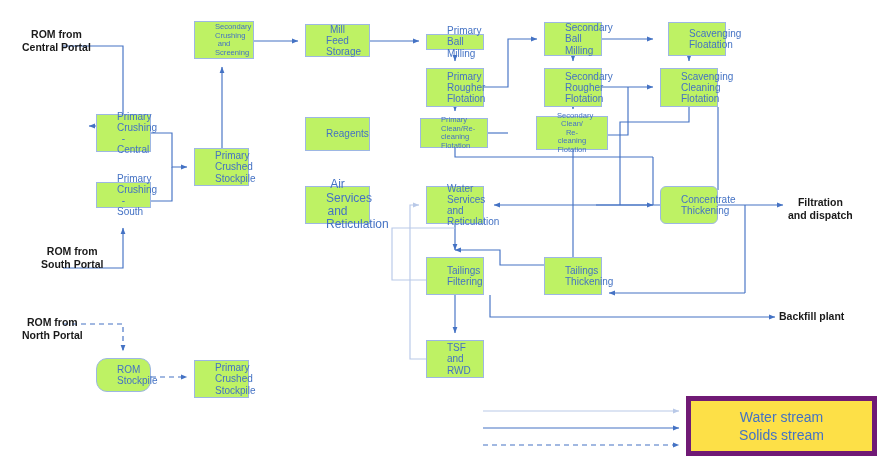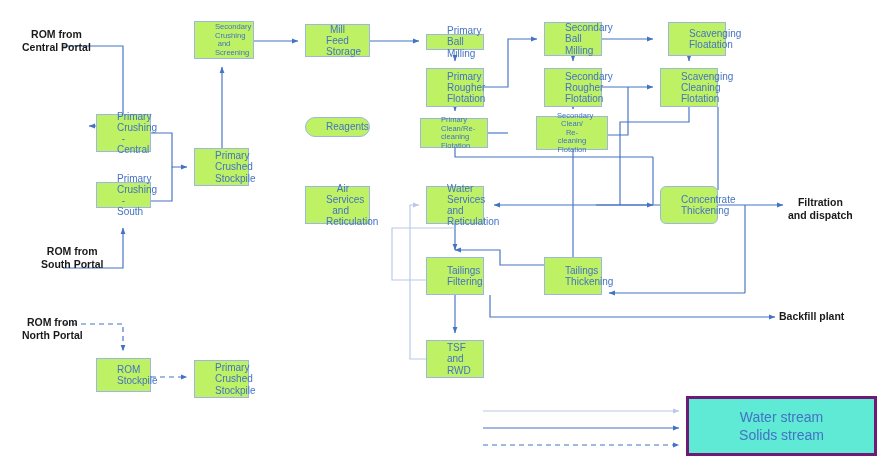--- a/index.html
+++ b/index.html
@@ -25,38 +25,38 @@
     display:flex;
     align-items:center;
     justify-content:center;
     text-align:center;
     line-height:1.12;
     padding:1px 20px;
     font-weight:400;
   }
   .box .t{display:block;width:100%;}
   .s10{font-size:10px;}
-  .s9{font-size:10px;text-align:right;}
+  .s9{font-size:12px;}
   .s8{font-size:7.6px;}
   
   .lbl{
     position:absolute;
     color:#1a1a1a;
     font-size:10.5px;
     line-height:1.22;
     text-align:center;
     white-space:nowrap;
     font-weight:600;
   }
   
   .legend-box{
     position:absolute;
     box-sizing:border-box;
-    border:3px solid #701a75;
-    background:#5eead4;
+    border:5px solid #701a75;
+    background:#fde047;
     color:#4472c4;
     display:flex;
     flex-direction:column;
     align-items:flex-start;
     justify-content:center;
   }
   .legend-box .lrow{
     font-size:14px;
     line-height:18px;
     text-align:center;
@@ -183,21 +183,21 @@
       </div>
       <div class="box s10" style="left: 660px; top: 68px; width: 58px; height: 39px;">
         <span class="t">Scavenging Cleaning Flotation</span>
       </div>
       <div class="box s8" style="left: 420px; top: 118px; width: 68px; height: 30px;">
         <span class="t">Primary Clean/Re-cleaning Flotation</span>
       </div>
       <div class="box s8" style="left: 536px; top: 116px; width: 72px; height: 34px;">
         <span class="t">Secondary Clean/ Re-cleaning Flotation</span>
       </div>
-      <div class="box s10" style="left: 305px; top: 117px; width: 65px; height: 20px; border-radius: 10px;">
+      <div class="box s10" style="left: 305px; top: 117px; width: 65px; height: 34px;">
         <span class="t">Reagents</span>
       </div>
       <div class="box s10" style="left: 96px; top: 114px; width: 55px; height: 38px;">
         <span class="t">Primary Crushing - Central</span>
       </div>
       <div class="box s10" style="left: 96px; top: 182px; width: 55px; height: 26px;">
         <span class="t">Primary Crushing - South</span>
       </div>
       <div class="box s10" style="left: 194px; top: 148px; width: 55px; height: 38px;">
         <span class="t">Primary Crushed Stockpile</span>
@@ -213,21 +213,21 @@
       </div>
       <div class="box s10" style="left: 426px; top: 257px; width: 58px; height: 38px;">
         <span class="t">Tailings Filtering</span>
       </div>
       <div class="box s10" style="left: 544px; top: 257px; width: 58px; height: 38px;">
         <span class="t">Tailings Thickening</span>
       </div>
       <div class="box s10" style="left: 426px; top: 340px; width: 58px; height: 38px;">
         <span class="t">TSF and RWD</span>
       </div>
-      <div class="box s10" style="left: 96px; top: 358px; width: 55px; height: 34px;">
+      <div class="box s10" style="left: 96px; top: 358px; width: 55px; height: 34px; border-radius: 11px;">
         <span class="t">ROM Stockpile</span>
       </div>
       <div class="box s10" style="left: 194px; top: 360px; width: 55px; height: 38px;">
         <span class="t">Primary Crushed Stockpile</span>
       </div>
     </div>
 
   <div id="labels">
       <div class="lbl" style="left: 22px; top: 28px;">
         <div>ROM from</div>

